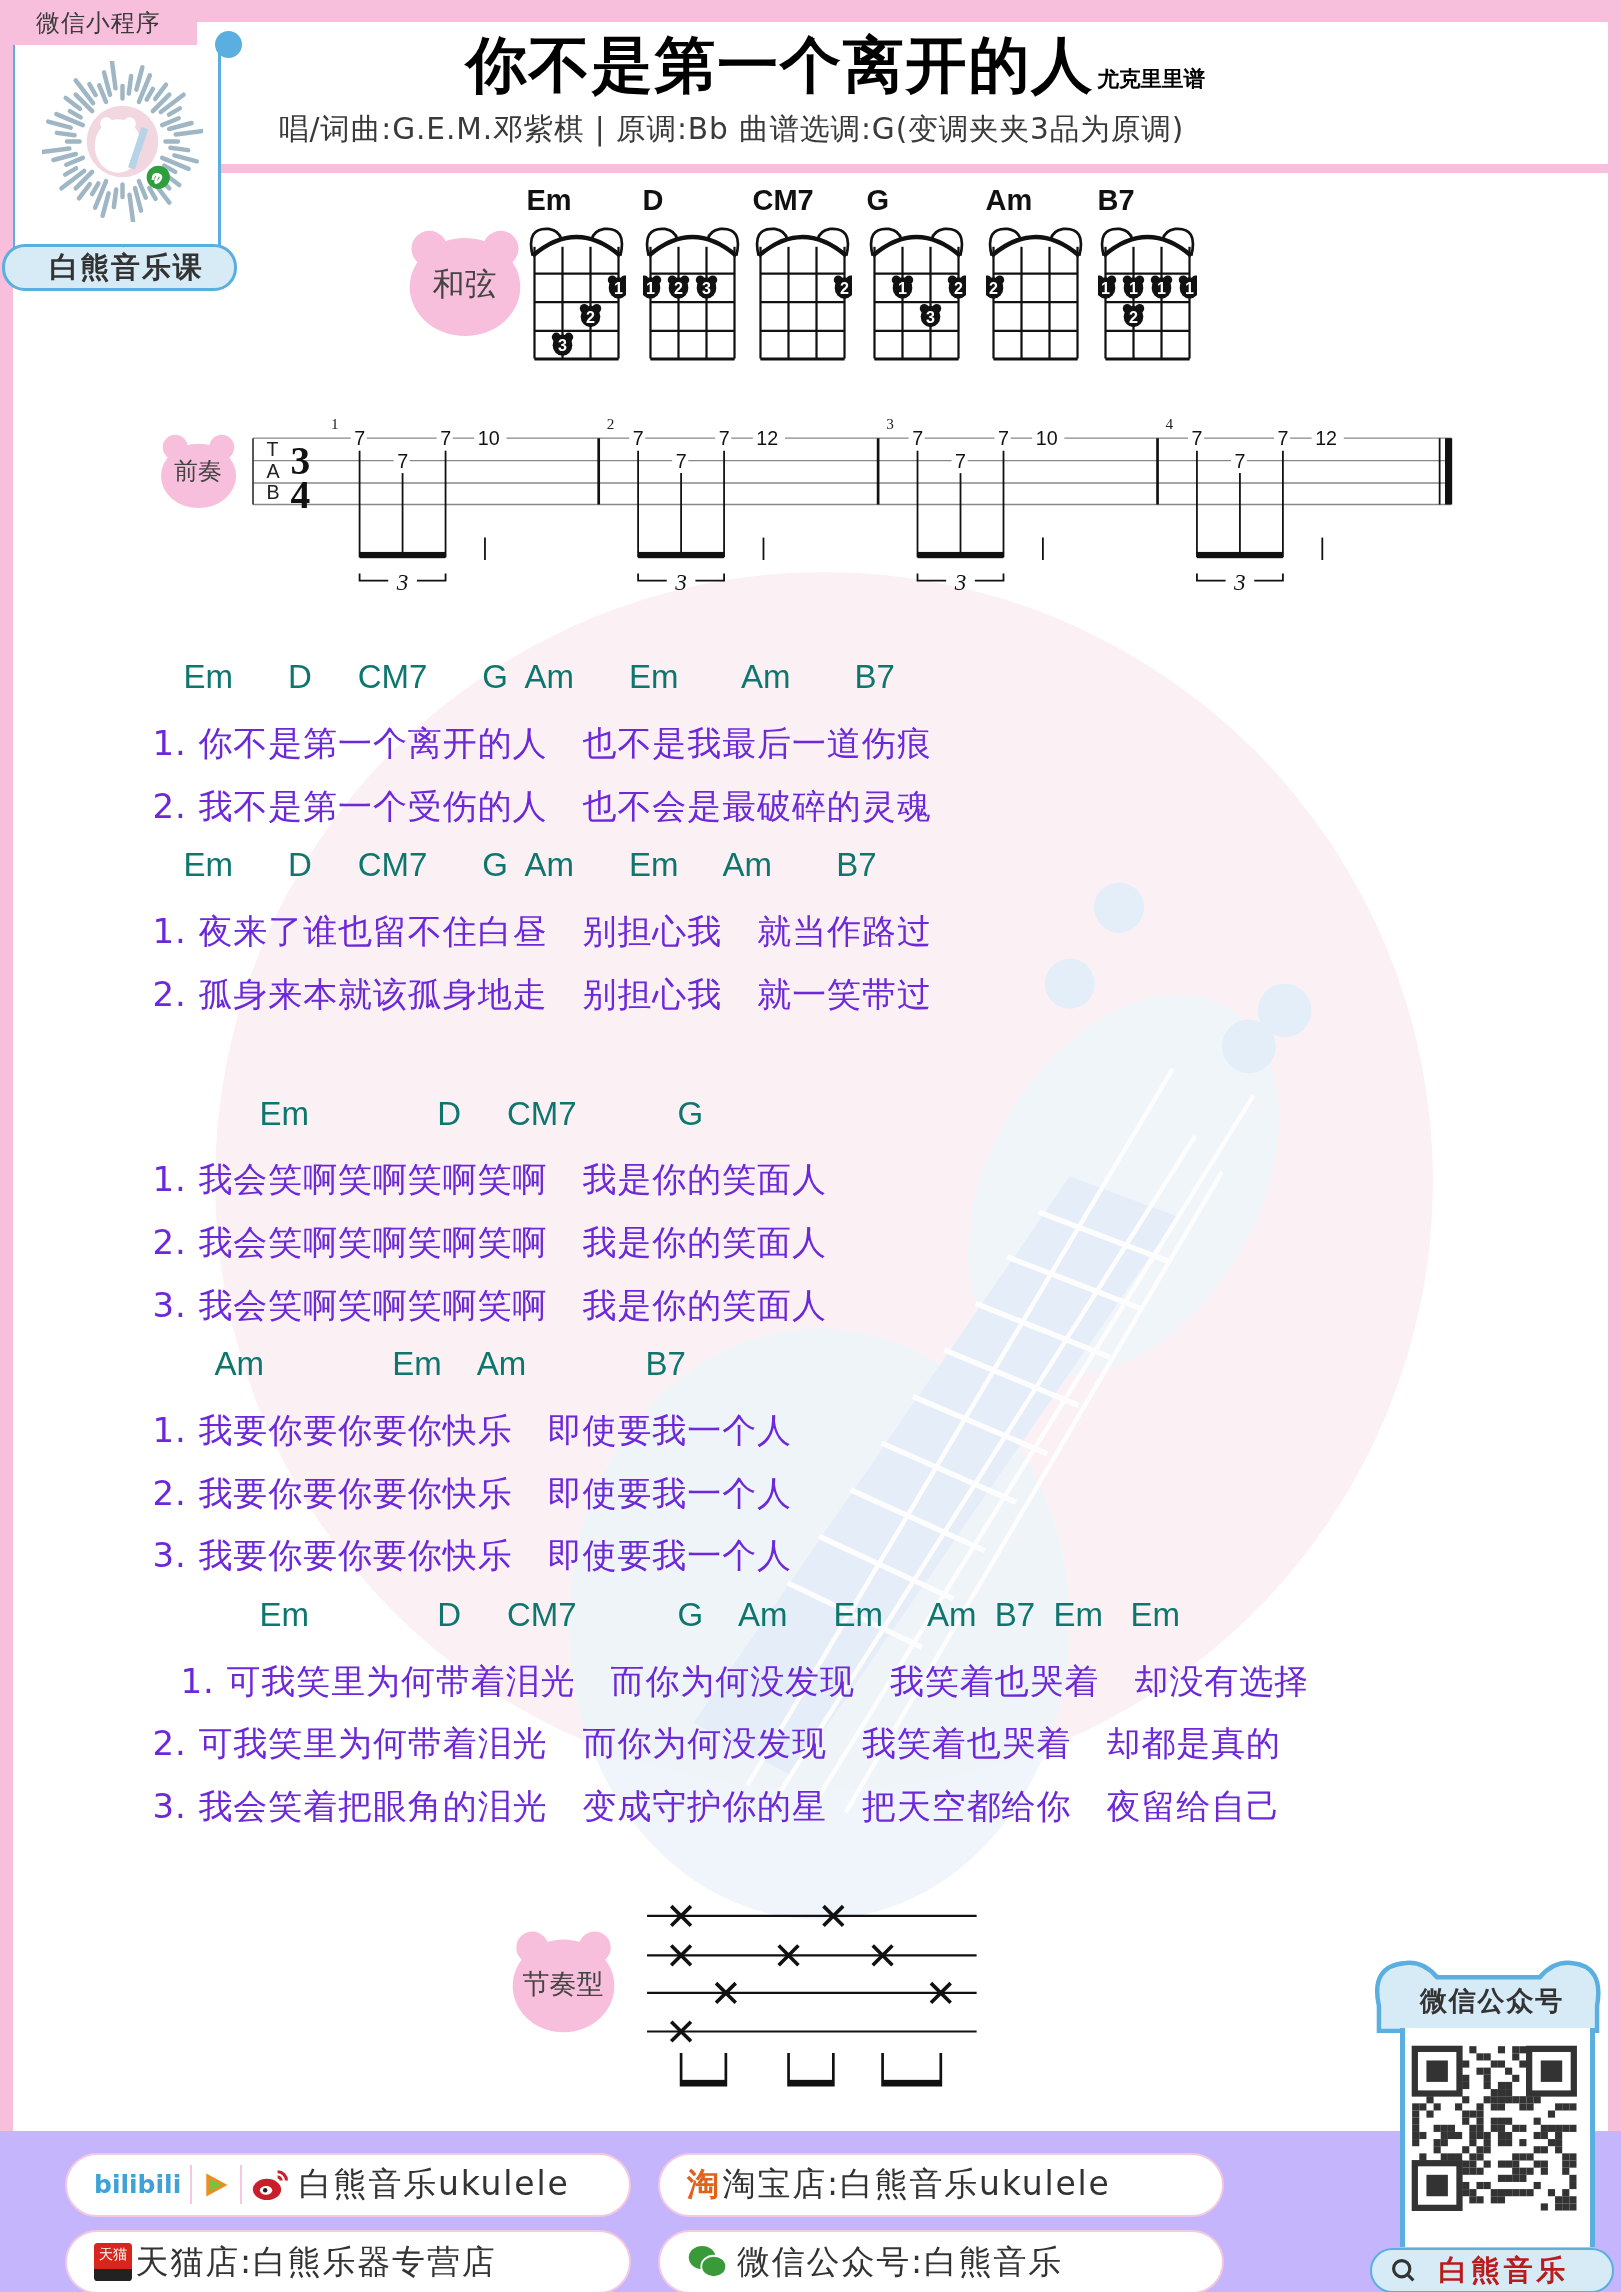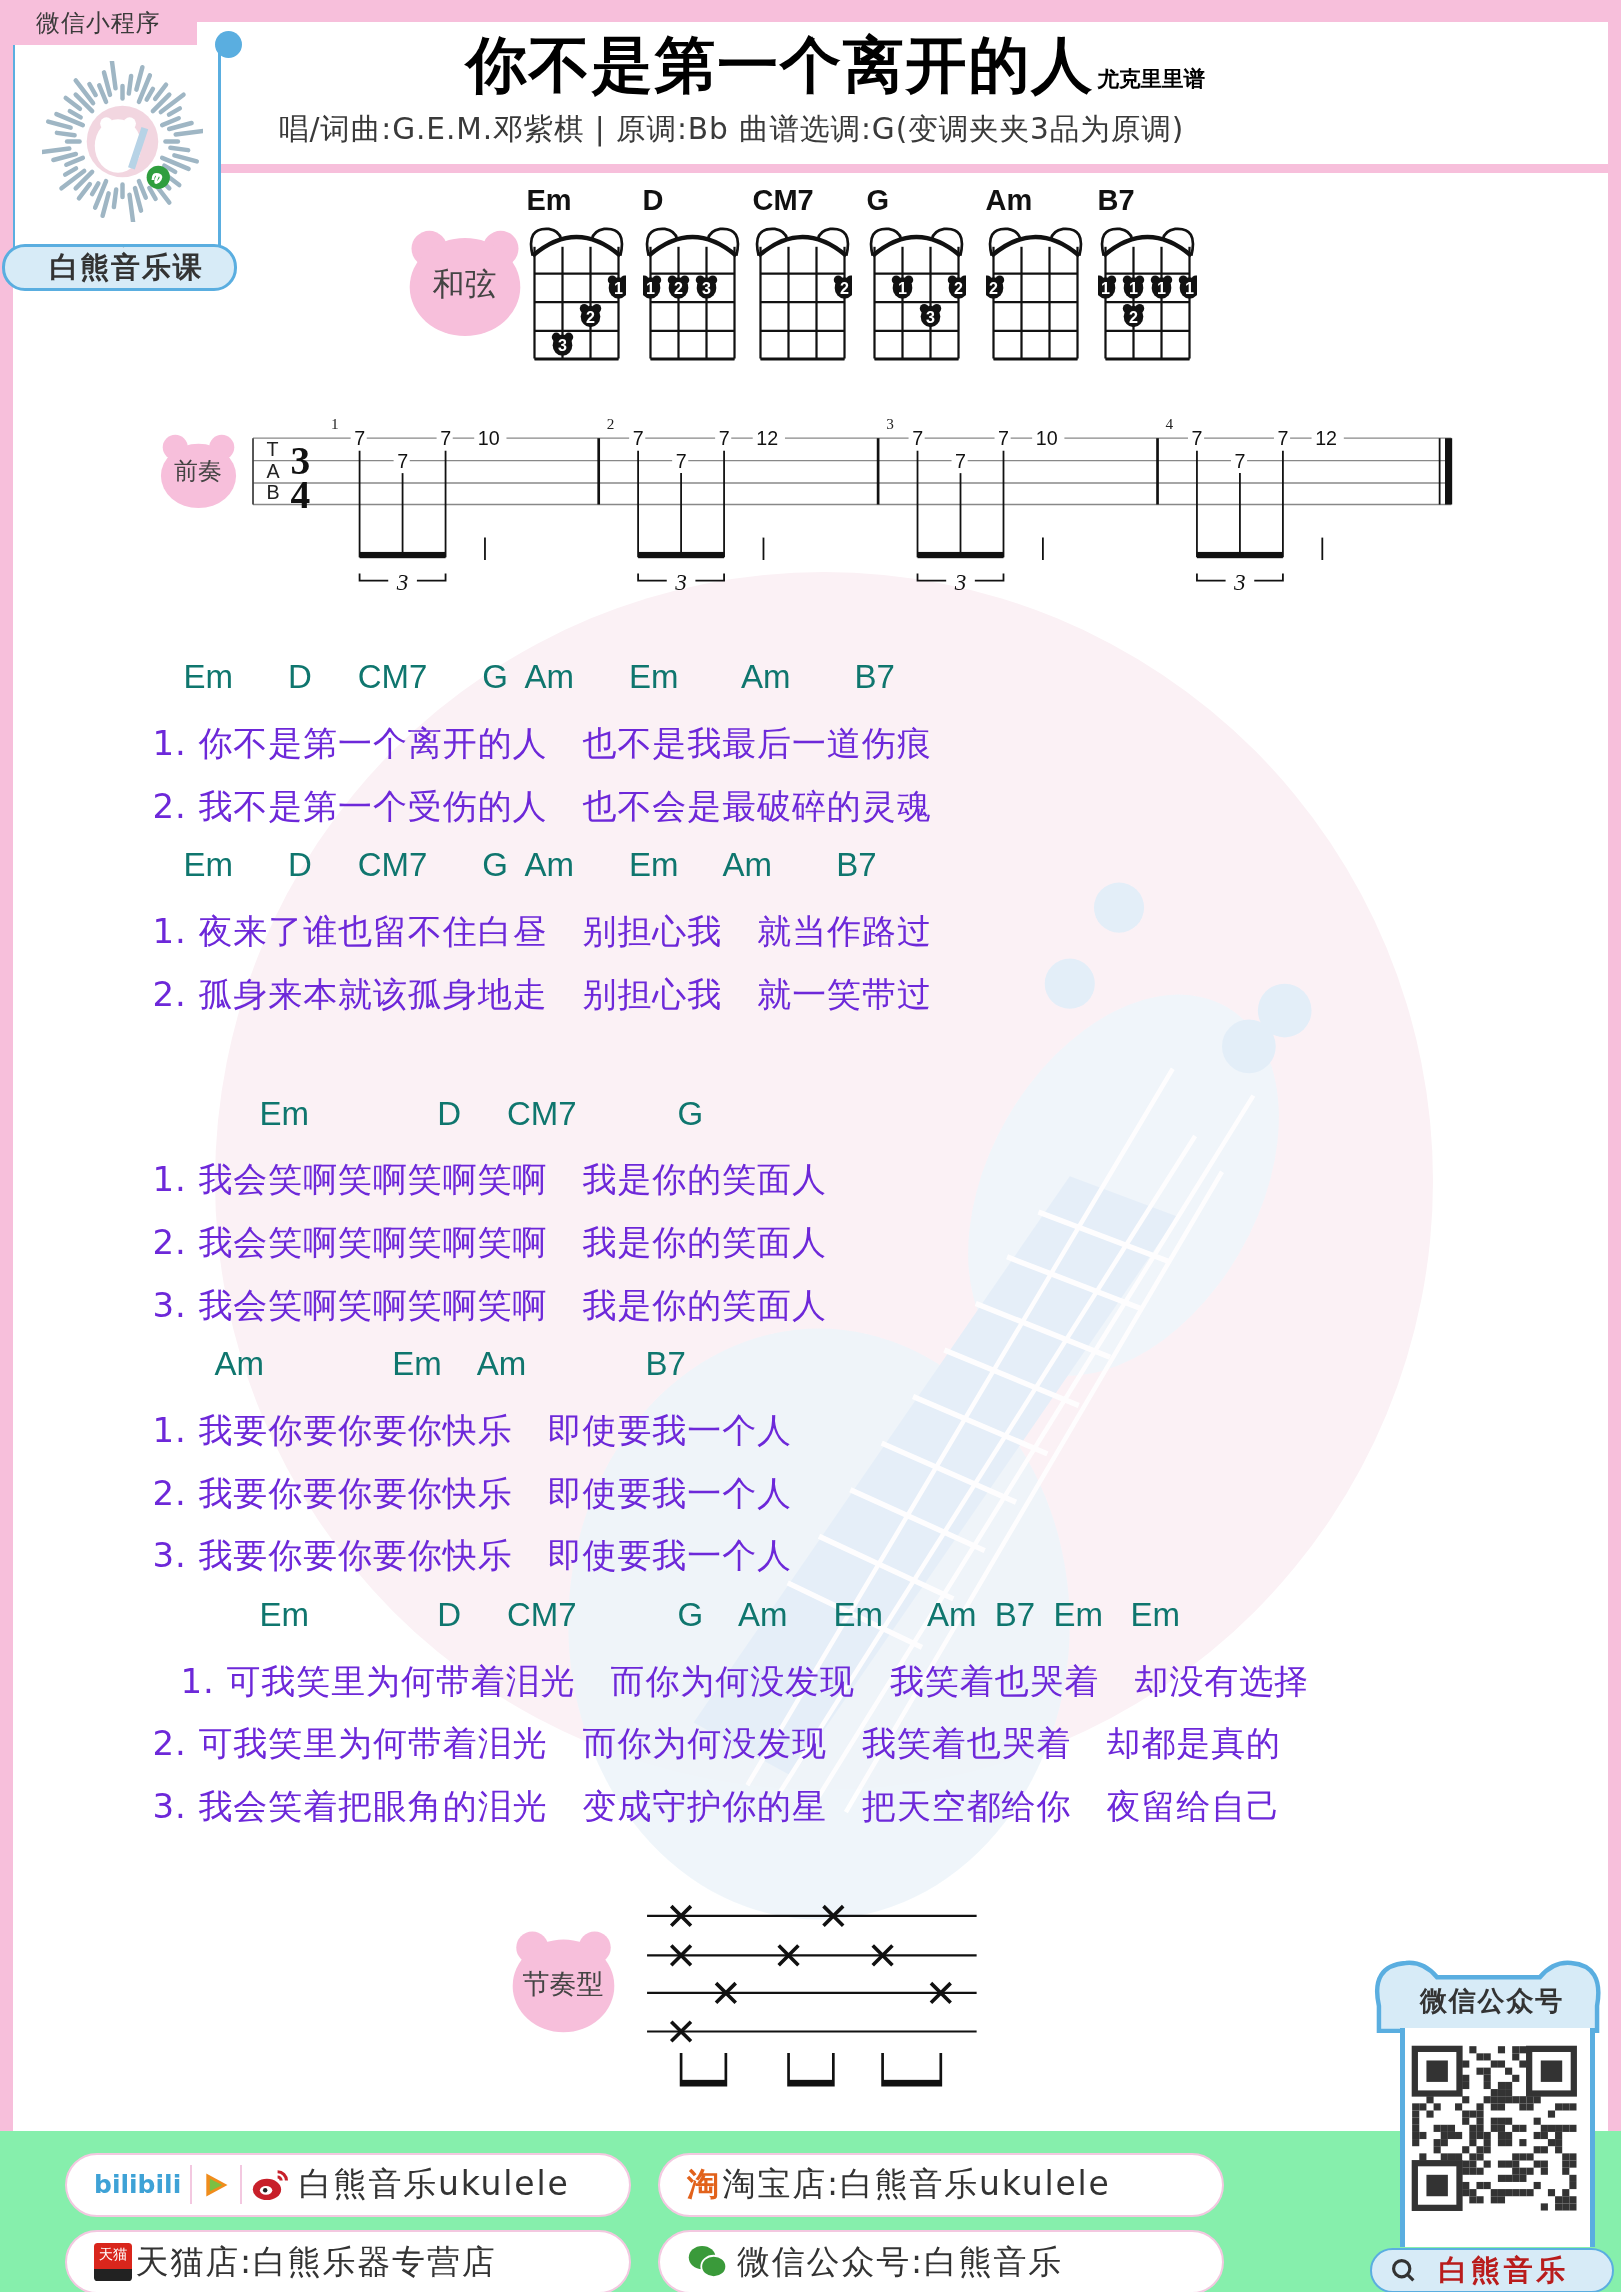--- a/index.html
+++ b/index.html
@@ -40,21 +40,21 @@
   .chord-name { position: absolute; top: 0; width: 99px; font-size: 29px; font-weight: bold; color: #111; font-family: "Liberation Sans", sans-serif; }
   .chord svg { position: absolute; top: 36px; left: 0; }
 
   
   .tab-svg { position: absolute; left: 0; top: 0; }
 
   .chord-line { position: absolute; font-size: 33px; color: #0f766e; white-space: pre; font-family: "Liberation Sans", sans-serif; }
   .lyric-line { position: absolute; left: 152px; font-size: 34px; color: #6d28d9; white-space: pre; letter-spacing: 0.9px; }
 
   
-  .footer { position: absolute; left: 0; top: 2131px; width: 1621px; height: 161px; background: #86efac; }
+  .footer { position: absolute; left: 0; top: 2131px; width: 1621px; height: 161px; background: #c4b5fd; }
   .pill { position: absolute; height: 64px; border-radius: 32px; background: #fff; border: 2.7px solid #f3c8e0; display: flex; align-items: center; padding-left: 27px; }
   .pill .txt { font-size: 33px; color: #333; margin-left: 9px; letter-spacing: 1.8px; white-space: nowrap; }
 
   .gzh { position: absolute; left: 1370px; top: 1952px; width: 246px; height: 340px; }
   .gzh-head { position: absolute; left: 3.6px; top: 0; width: 236px; height: 81px; }
   .gzh-head-label { position: absolute; left: 0; top: 31px; width: 244px; text-align: center; font-size: 27px; font-weight: bold; color: #333; letter-spacing: 1.8px; }
   .gzh-qr-bg { position: absolute; left: 29.6px; top: 76px; width: 195px; height: 219px; background: #fff; }
   .gzh-search { position: absolute; left: 0; top: 296px; width: 244px; height: 45px; border-radius: 22.4px; background: #d7ebf7; border: 2.7px solid #5aaee0; display: flex; align-items: center; padding-left: 18px; }
   .gzh-search .txt { font-size: 29px; font-weight: bold; color: #b91c1c; margin-left: 21.5px; letter-spacing: 3.6px; }
 </style>

